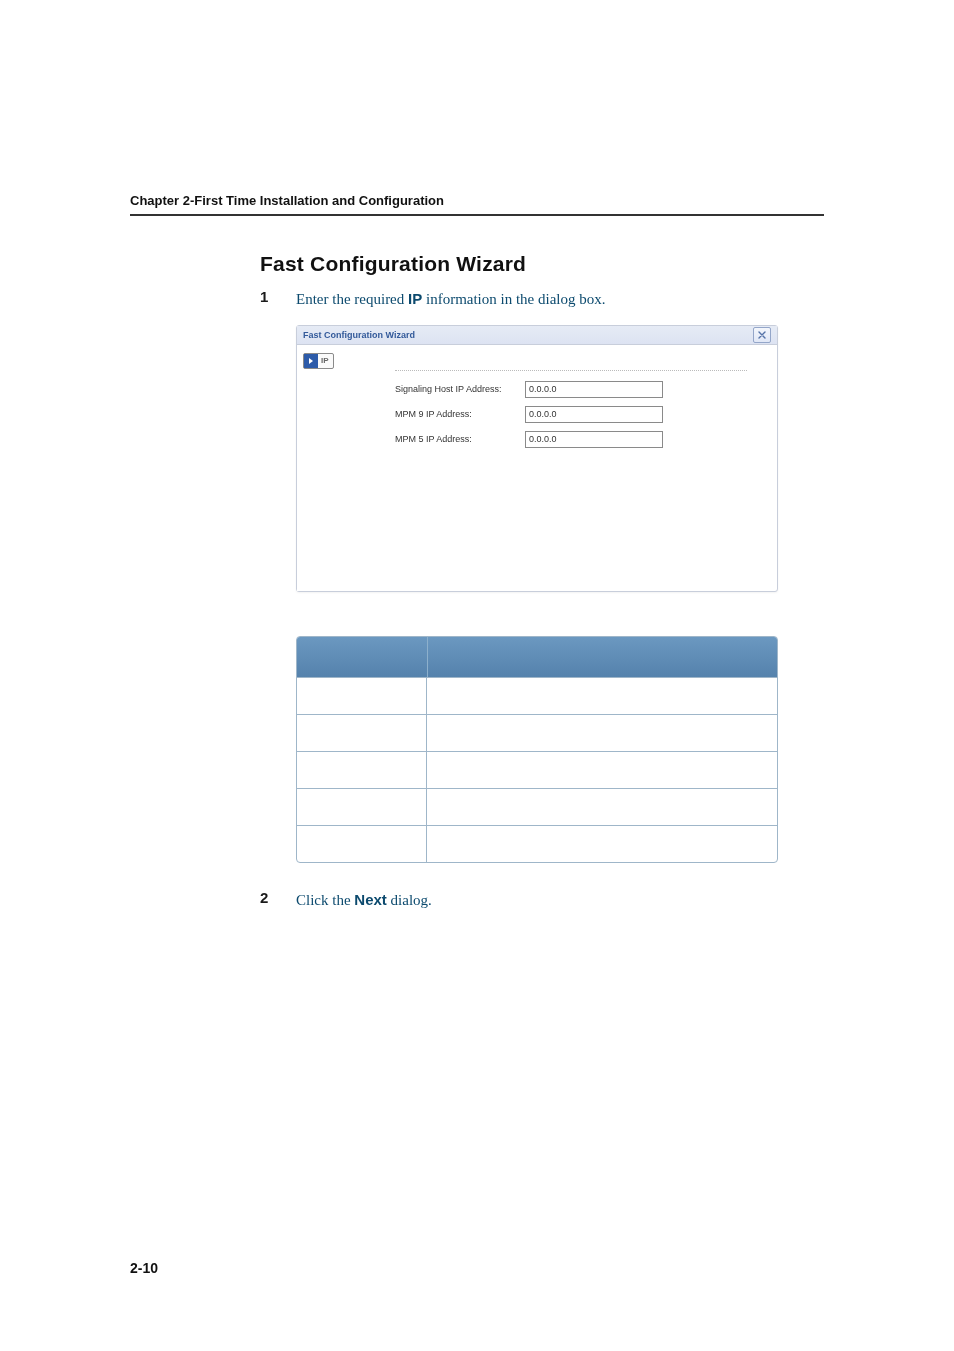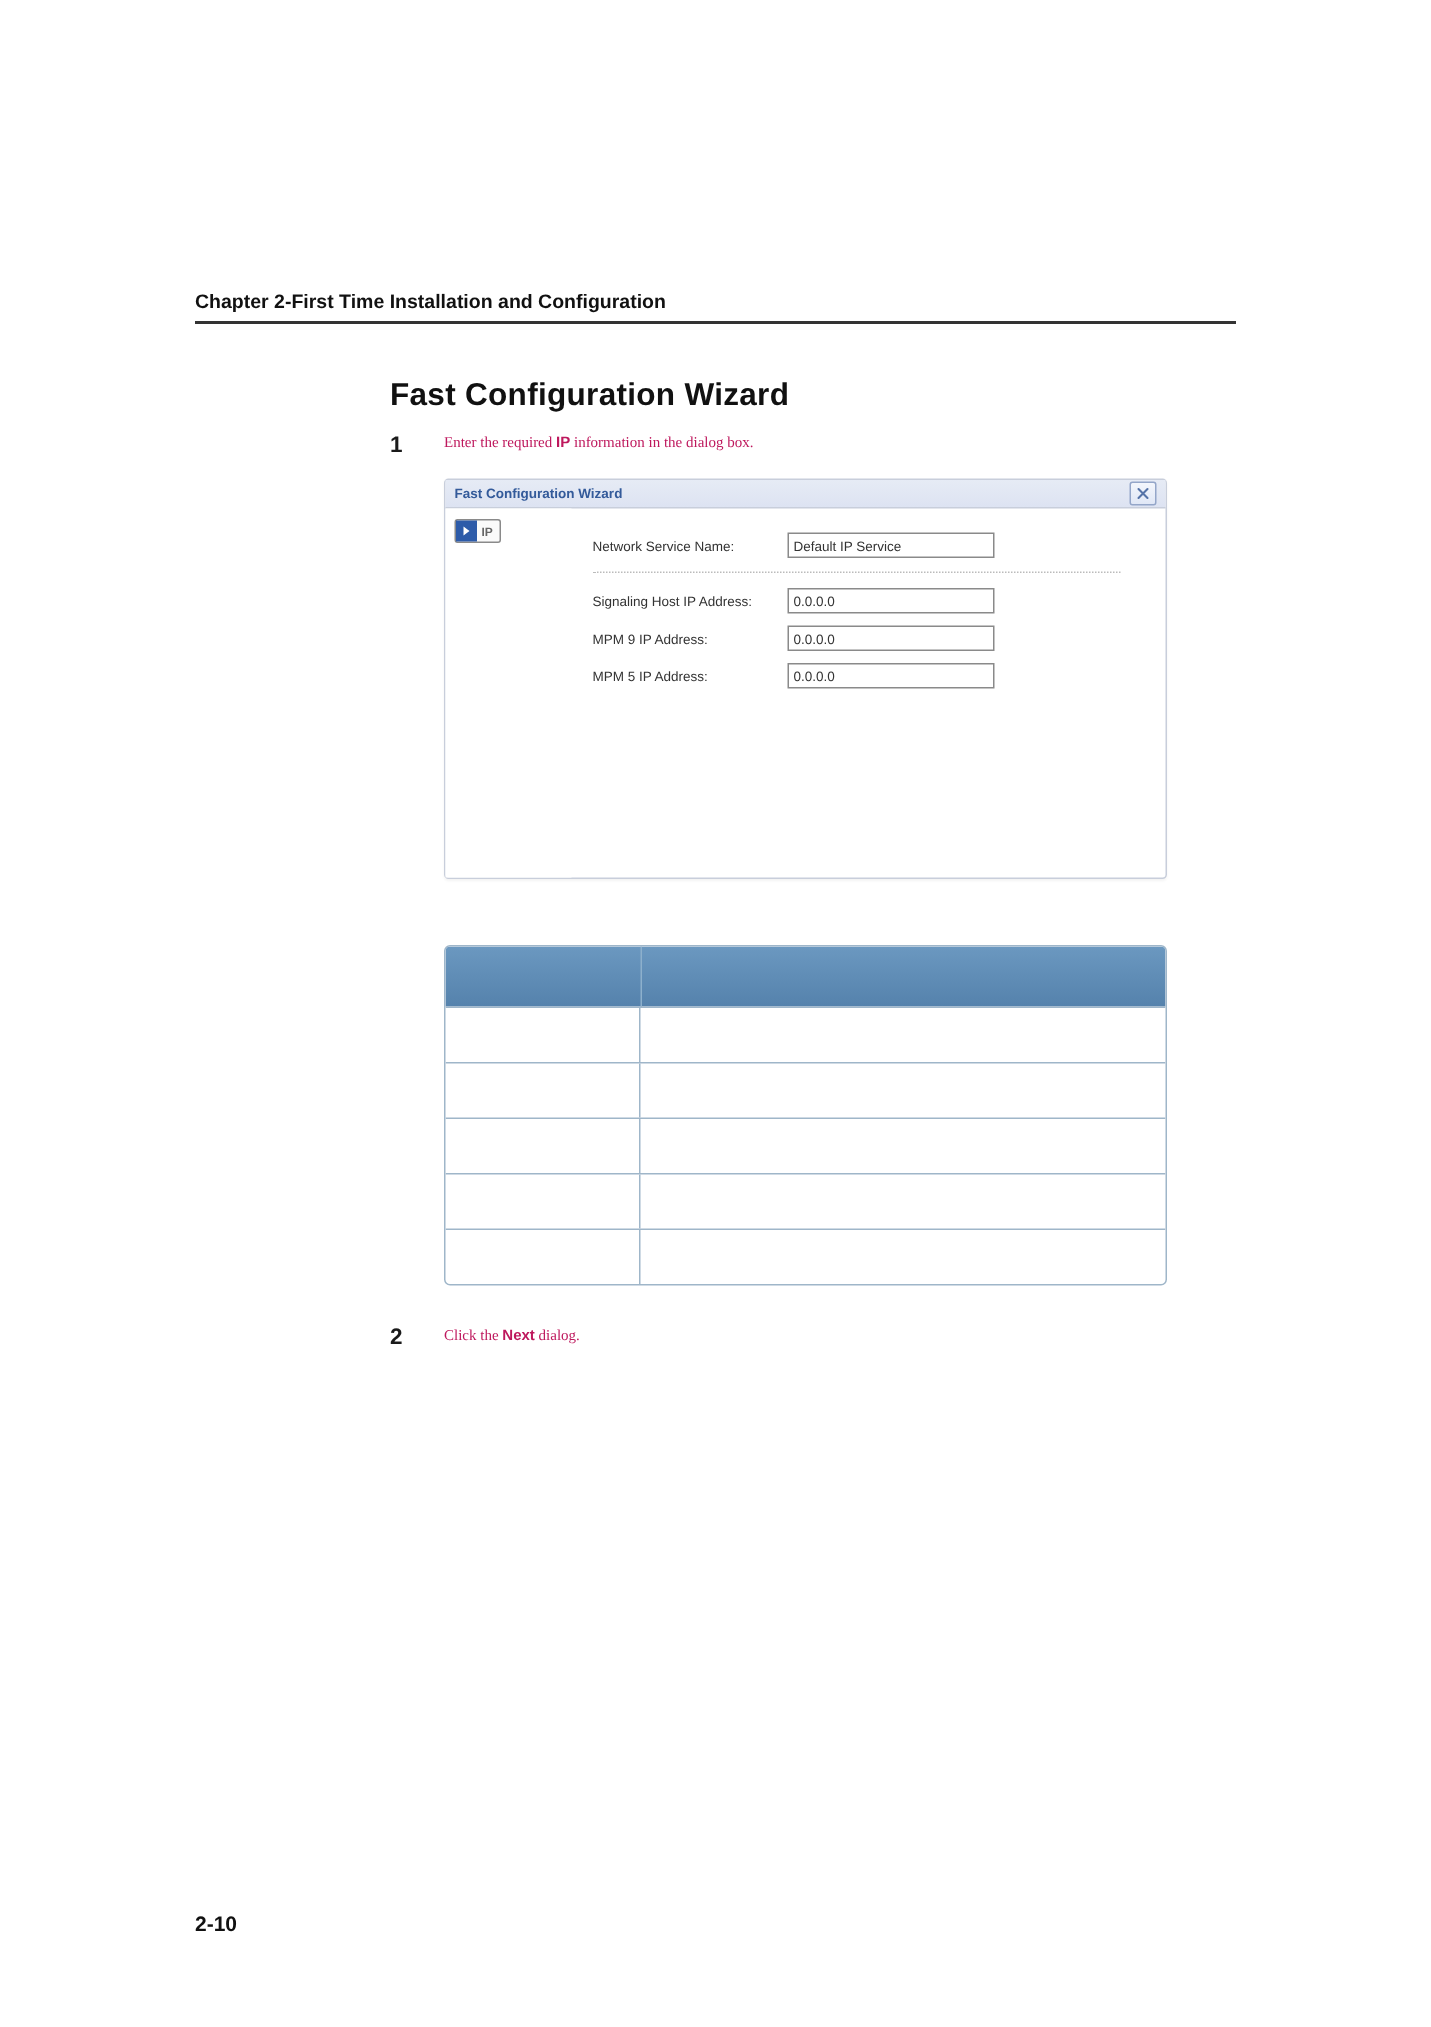--- a/index.html
+++ b/index.html
@@ -15,21 +15,21 @@
     --table-head:#5f8db3;
     --table-border:#9fb6c9;
   }
   html,body{margin:0;padding:0;background:#fff;font-family:"Helvetica Neue",Arial,sans-serif;color:var(--text);}
   .page{width:var(--page-w);min-height:1351px;margin:13px auto;box-sizing:border-box;padding:180px 130px 60px 130px;position:relative;}
   .chapter{font-size:13px;font-weight:700;margin-bottom:6px;color:#111;}
   .rule{height:2px;background:#333;margin-bottom:36px;}
   .section-title{font-size:21px;font-weight:700;margin:0 0 12px 130px;color:#111;letter-spacing:.2px;}
   .step{display:flex;gap:24px;margin-left:130px;margin-bottom:14px;}
   .step .num{font-weight:800;font-size:15px;width:12px;flex:0 0 auto;}
-  .step .body{font-size:10px;line-height:1.5;font-family:"Book Antiqua","Palatino Linotype",Georgia,serif;color:#be185d;}
+  .step .body{font-size:15px;line-height:1.5;font-family:"Book Antiqua","Palatino Linotype",Georgia,serif;color:#0c4a6e;}
   .step .body b{font-family:"Helvetica Neue",Arial,sans-serif;}
 
   
   .shot{margin-left:166px;border:1px solid #c8cedb;border-radius:3px;width:480px;background:#fff;box-shadow:0 1px 2px rgba(0,0,0,.05);}
   .shot-titlebar{height:18px;display:flex;align-items:center;justify-content:space-between;padding:0 6px;background:linear-gradient(#e6ebf5,#dde3f2);border-bottom:1px solid #c8cedb;color:#335a9a;font-size:9px;font-weight:700;}
   .close-x{width:16px;height:14px;border:1px solid #94a6c9;border-radius:2px;background:linear-gradient(#f3f6fc,#e0e7f6);display:flex;align-items:center;justify-content:center;}
   .close-x svg{display:block;}
   .shot-body{display:flex;height:246px;}
   .shot-left{width:72px;background:#fff;padding:6px;}
   .tag{display:inline-flex;align-items:center;height:14px;padding:0 4px 0 0;border:1px solid #8a8a8a;border-radius:2px;background:#fafafa;font-size:8px;color:#666;font-weight:600;}
@@ -50,21 +50,21 @@
   .tbl .thead{display:flex;height:40px;background:linear-gradient(#6b98c0,#5582ac);}
   .tbl .thead .thc{border-right:1px solid #8db0cc;}
   .tbl .thead .thc:last-child{border-right:none;}
   .tbl .row{display:flex;border-top:1px solid var(--table-border);}
   .tbl .cell{padding:18px 10px;box-sizing:border-box;}
   .tbl .c0{width:130px;border-right:1px solid var(--table-border);}
   .tbl .c1{flex:1;}
   .tbl .thead .c0{width:130px;}
   .tbl .thead .c1{flex:1;}
 
-  .pageno{position:absolute;left:130px;bottom:74px;font-weight:700;font-size:14px;color:#111;}
+  .pageno{position:absolute;left:130px;bottom:88px;font-weight:700;font-size:14px;color:#111;}
 </style>
 </head>
 <body>
 
 <div class="page">
   <div class="chapter">Chapter 2-First Time Installation and Configuration</div>
   <div class="rule"></div>
 
   <h2 class="section-title">Fast Configuration Wizard</h2>
 
@@ -89,24 +89,20 @@
         <span class="tag">
           <span class="sq">
             <svg width="8" height="8" viewBox="0 0 8 8">
                 <path d="M2 1 L6 4 L2 7 Z" fill="#fff"></path>
               </svg>
           </span>
           <span>IP</span>
         </span>
       </div>
       <div class="shot-form">
-        <div class="form-row">
-          <span class="lab">Network Service Name:</span>
-          <input value="Default IP Service" style="">
-        </div>
         <div class="dots"></div>
         <div class="form-row">
           <span class="lab">Signaling Host IP Address:</span>
           <input value="0.0.0.0" style="">
         </div>
         <div class="form-row">
           <span class="lab">MPM 9 IP Address:</span>
           <input value="0.0.0.0" style="">
         </div>
         <div class="form-row">

